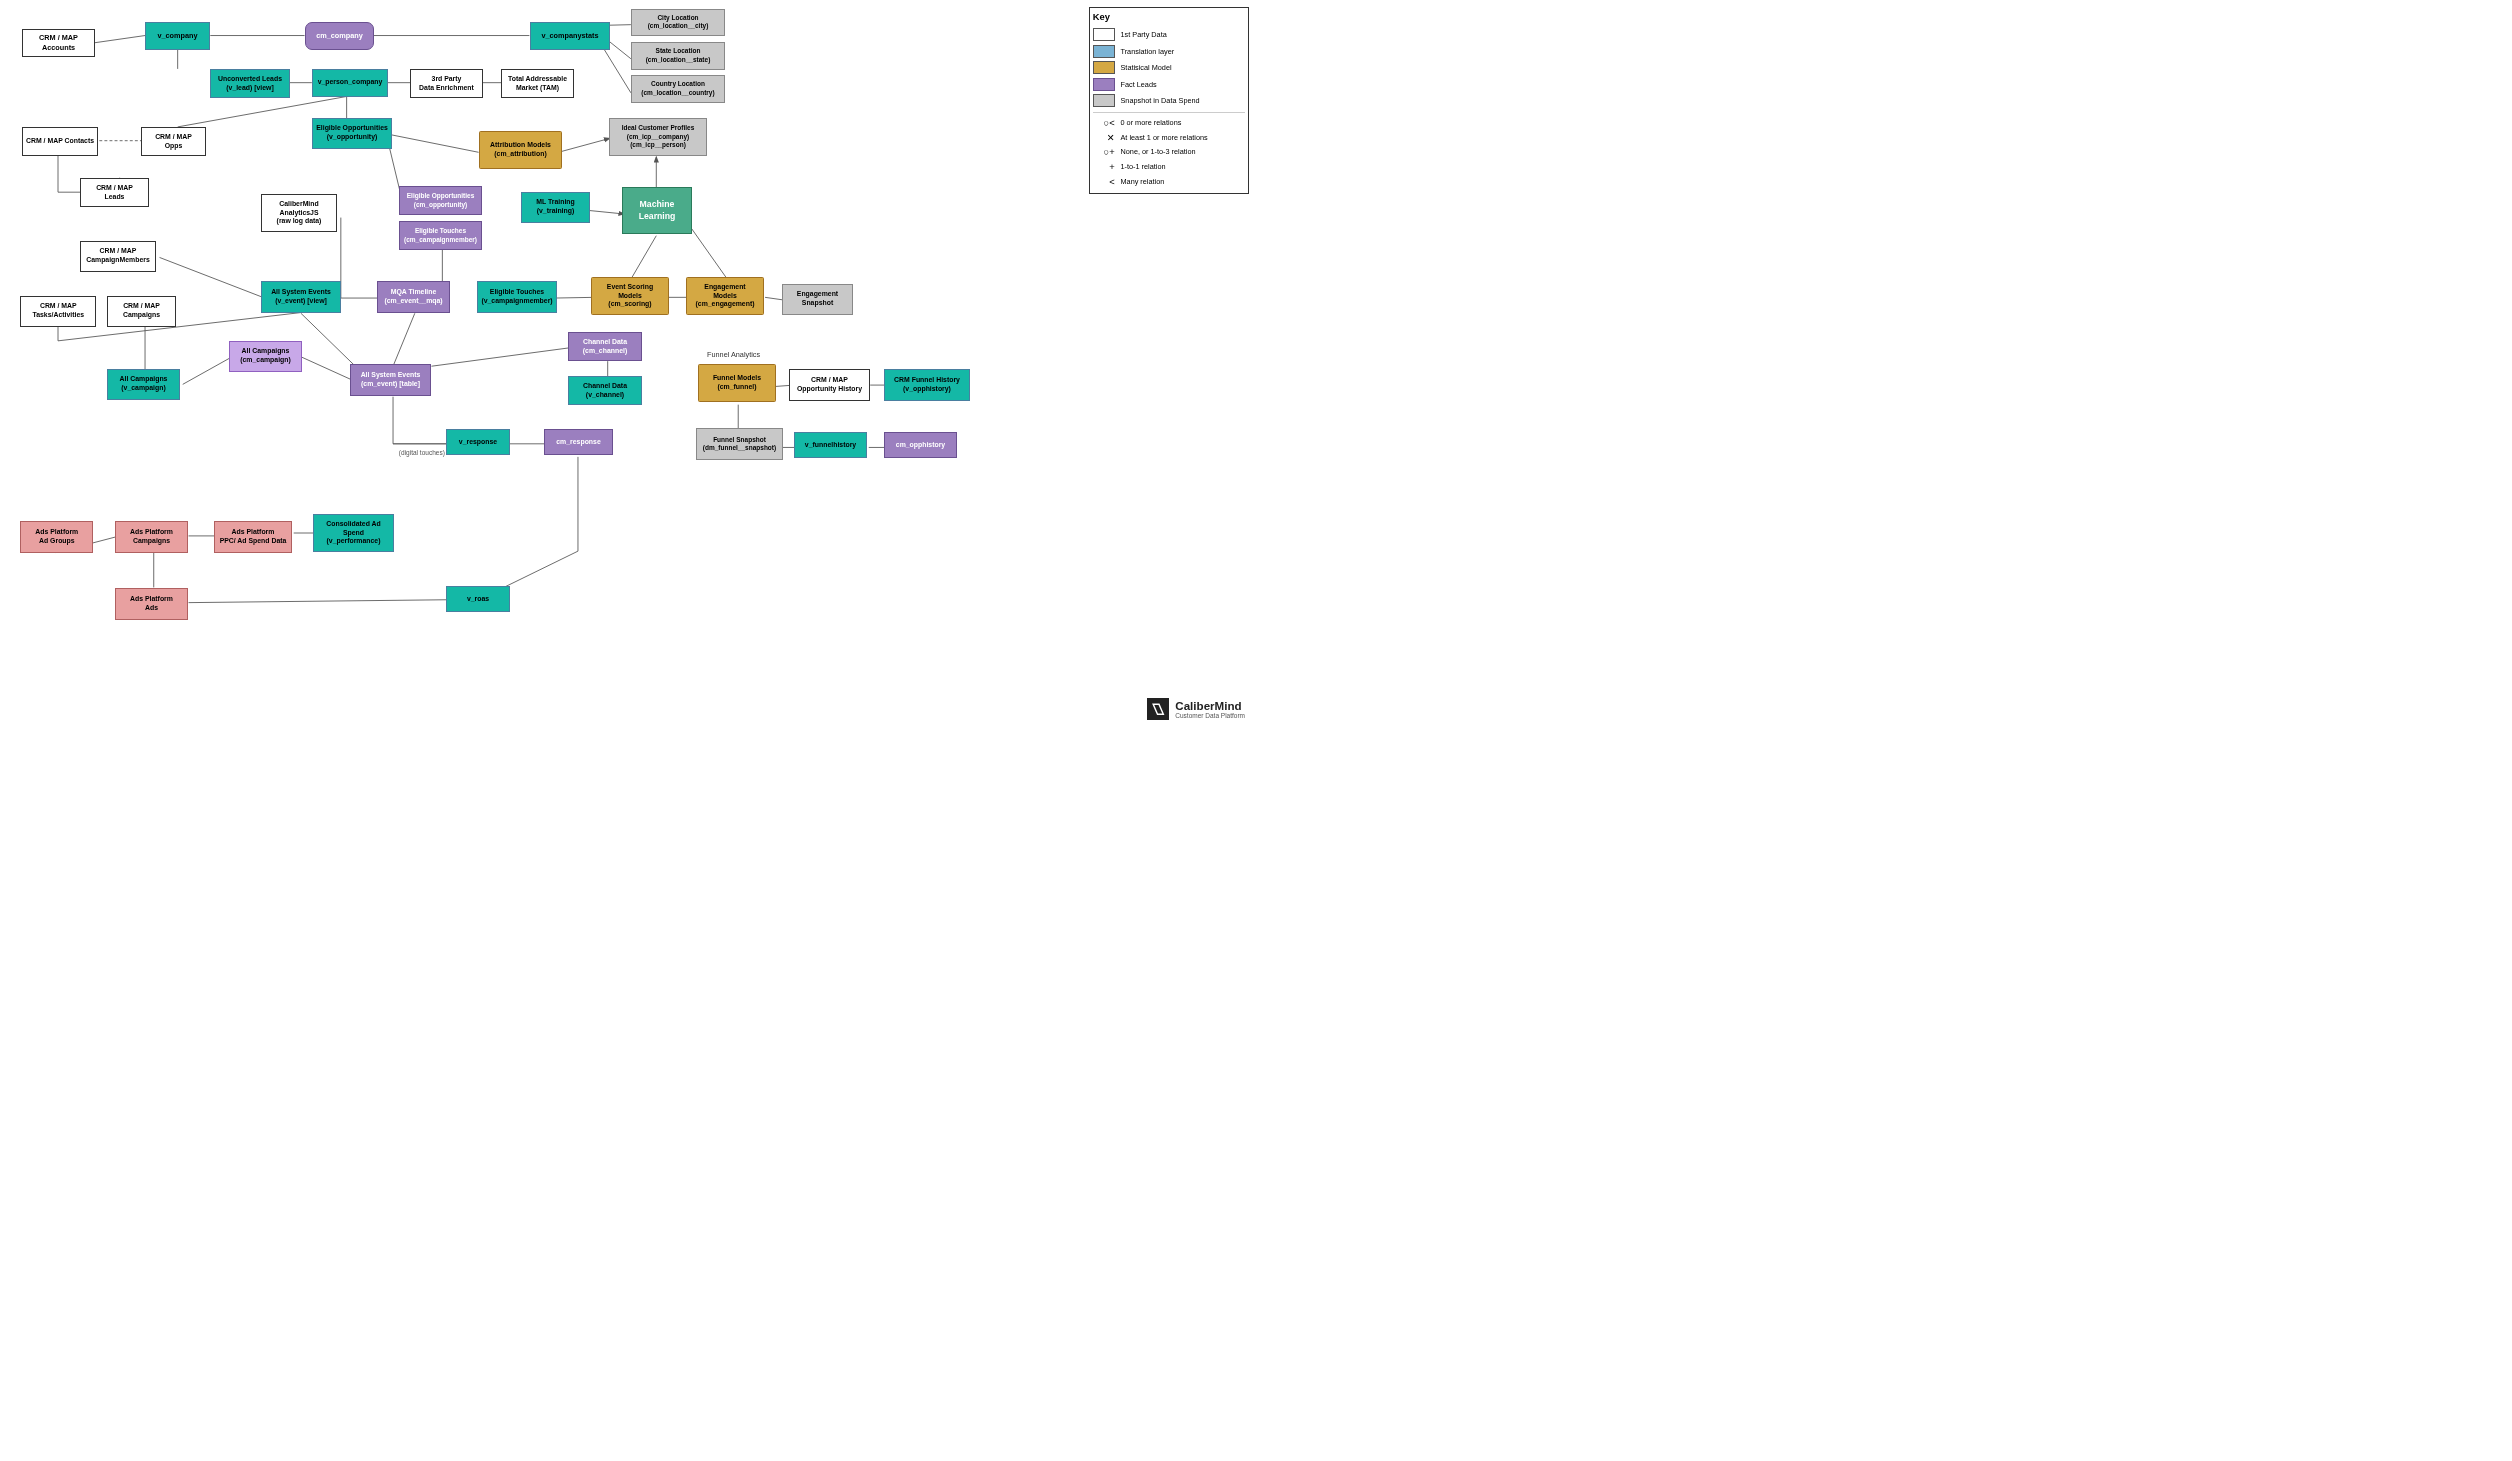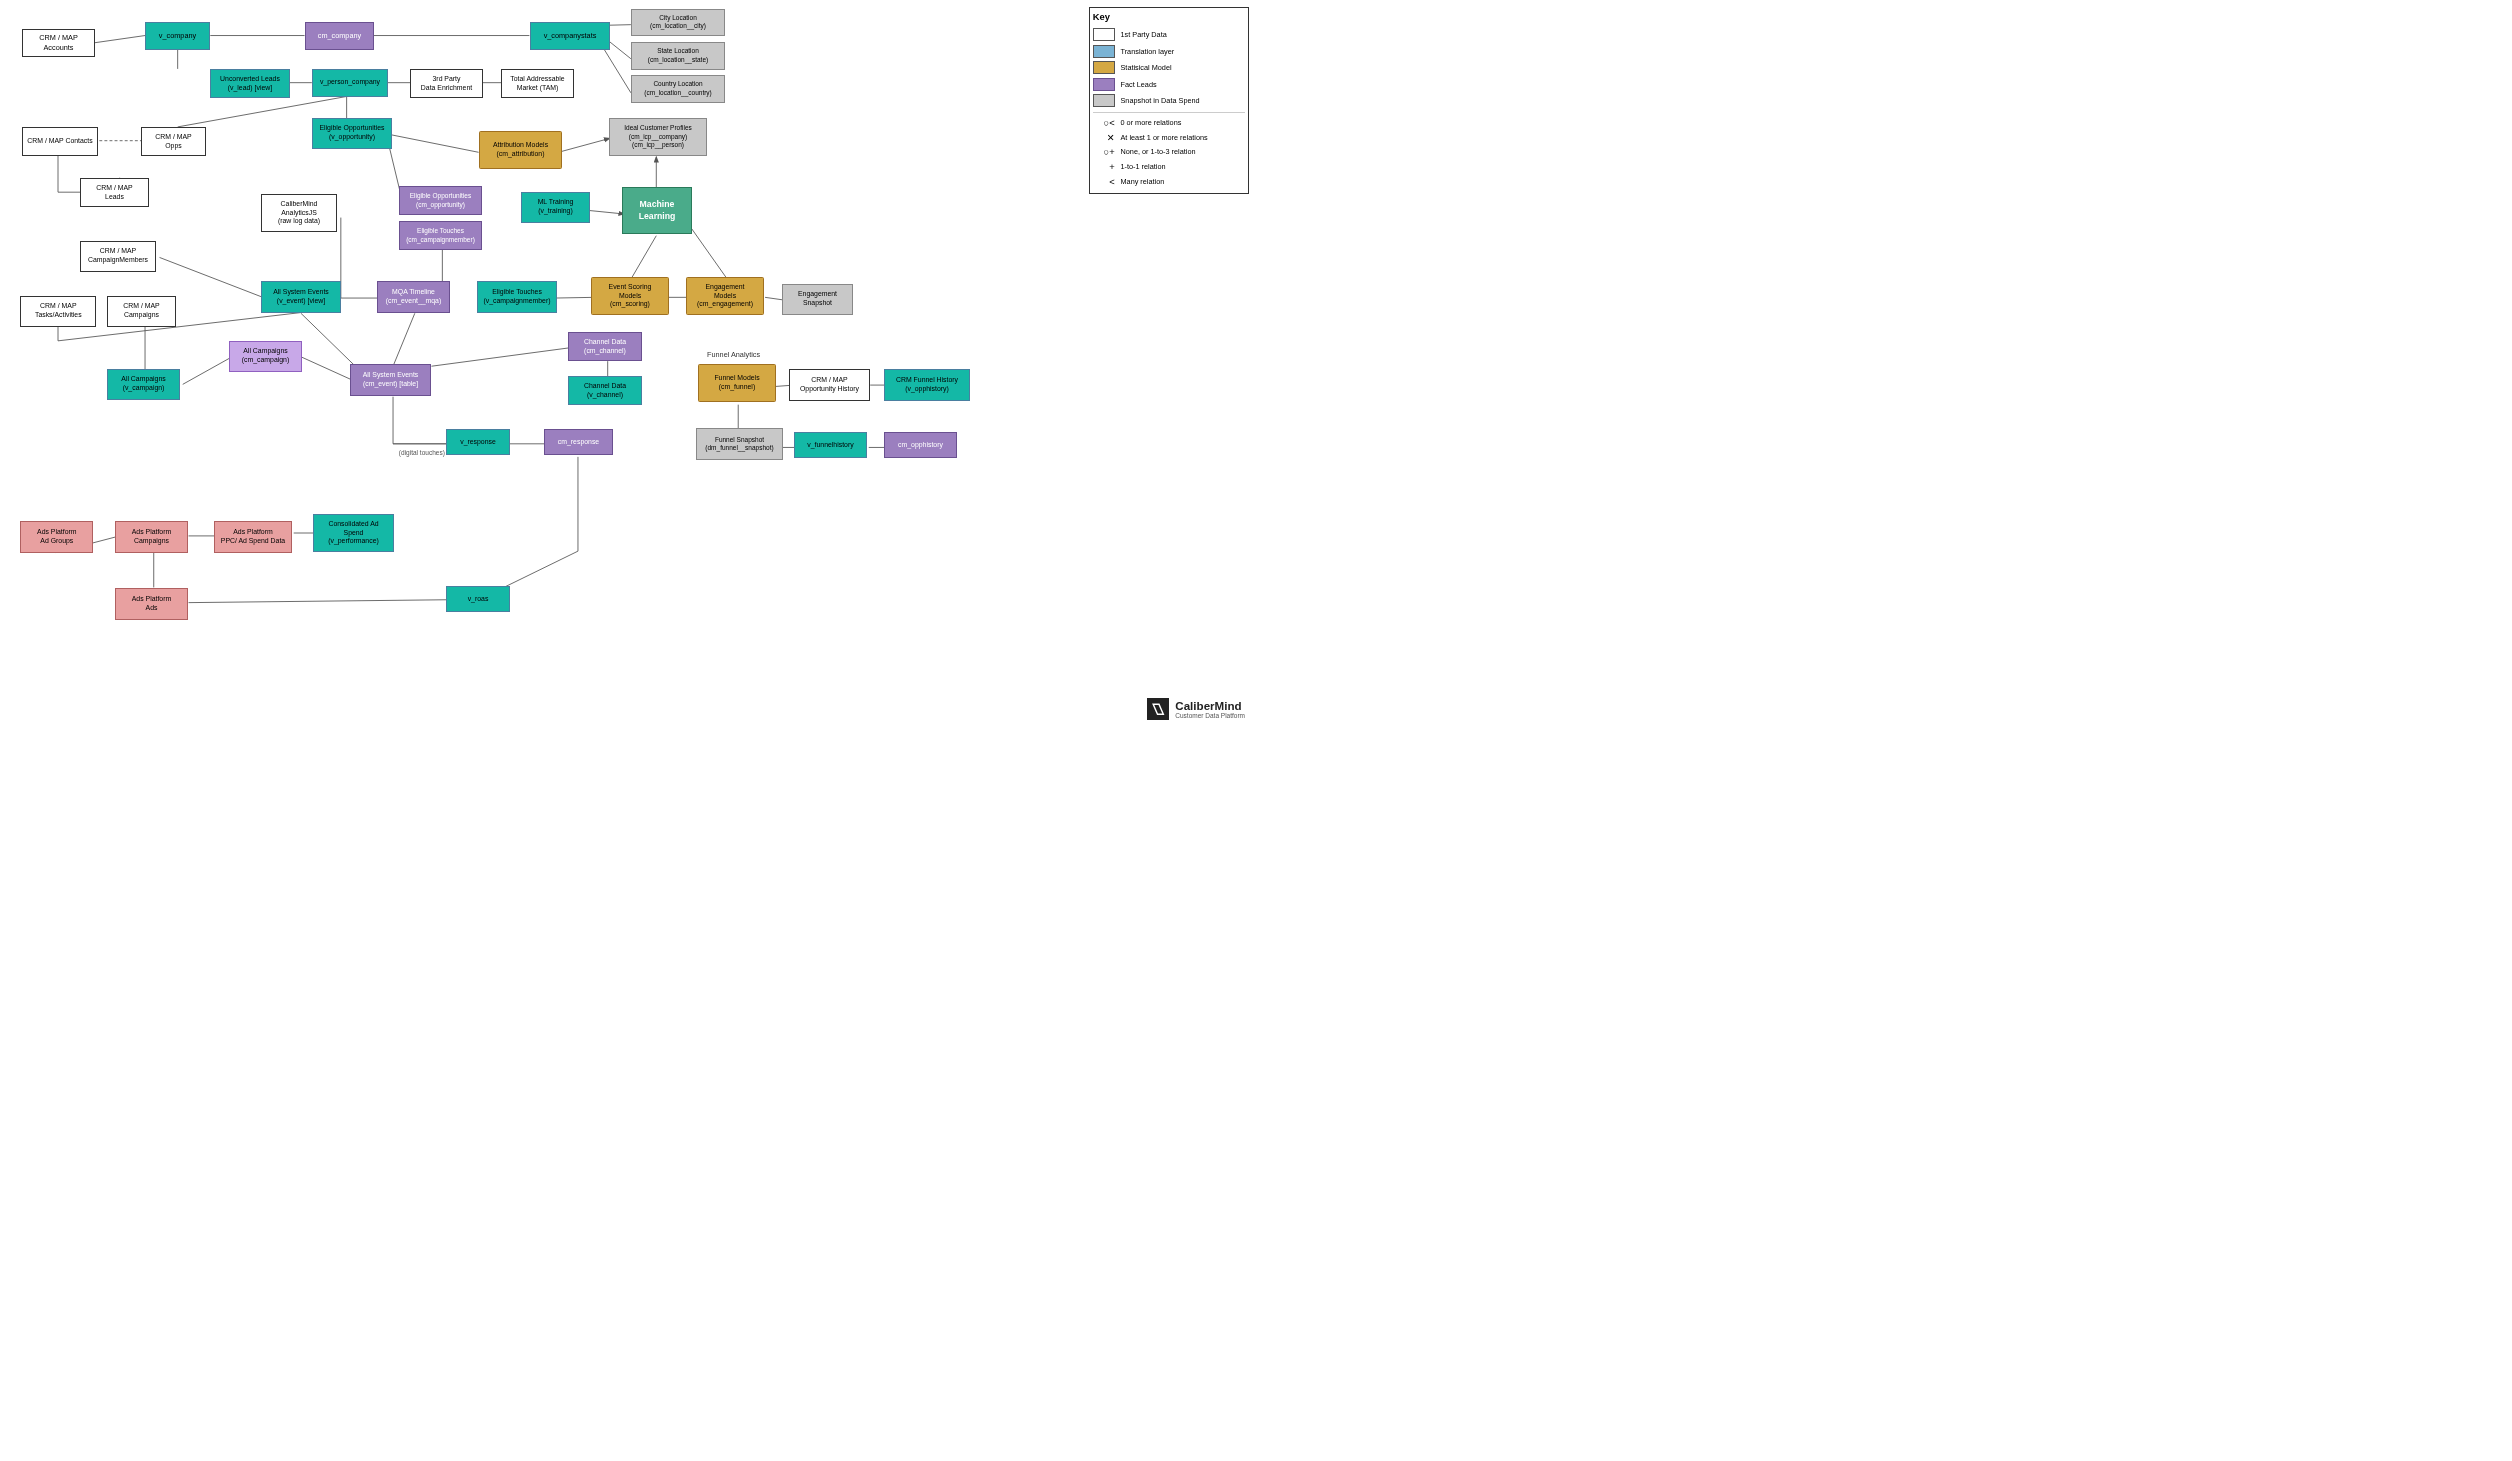--- a/index.html
+++ b/index.html
@@ -20,20 +20,21 @@
       position: absolute;
       border: 1.1px solid #333;
       display: flex;
       align-items: center;
       justify-content: center;
       text-align: center;
       font-size: 7.3px;
       line-height: 1.3;
       padding: 2.9px;
       font-family: Arial, sans-serif;
+      font-weight: bold;
     }
     .node-white { background: #fff; border-color: #333; }
     .node-blue { background: #14b8a6; border-color: #4a7fa0; color: #000; }
     .node-purple { background: #9b7fbf; border-color: #6a5090; color: #fff; }
     .node-gray { background: #c8c8c8; border-color: #888; color: #000; }
     .node-gold { background: #d4a843; border-color: #a07020; color: #000; }
     .node-teal { background: #4aab8a; border-color: #2a7a5a; color: #fff; }
     .node-pink { background: #e8a0a0; border-color: #b06060; color: #000; }
 
     
@@ -245,21 +246,21 @@
   </svg>
 
   <div class="node node-white" style="left:22px;top:29px;width:73px;height:27.6px;font-size:7.3px;">
     <span>CRM / MAP Accounts</span>
   </div>
 
   <div class="node node-blue" style="left:145px;top:22px;width:65px;height:27.6px;">
     <span>v_company</span>
   </div>
 
-  <div class="node node-purple" style="left:305px;top:22px;width:69px;height:27.6px;color:#fff;">
+  <div class="node node-purple" style="left:305px;top:22px;width:69px;height:27.6px;color:#fff;border-radius:7px;">
     <span>cm_company</span>
   </div>
 
   <div class="node node-blue" style="left:530px;top:22px;width:80px;height:27.6px;">
     <span>v_companystats</span>
   </div>
 
   <div class="node node-gray" style="left:631px;top:8.7px;width:94px;height:27.6px;font-size:6.5px;">
     <span>City Location<br>(cm_location__city)</span>
   </div>

